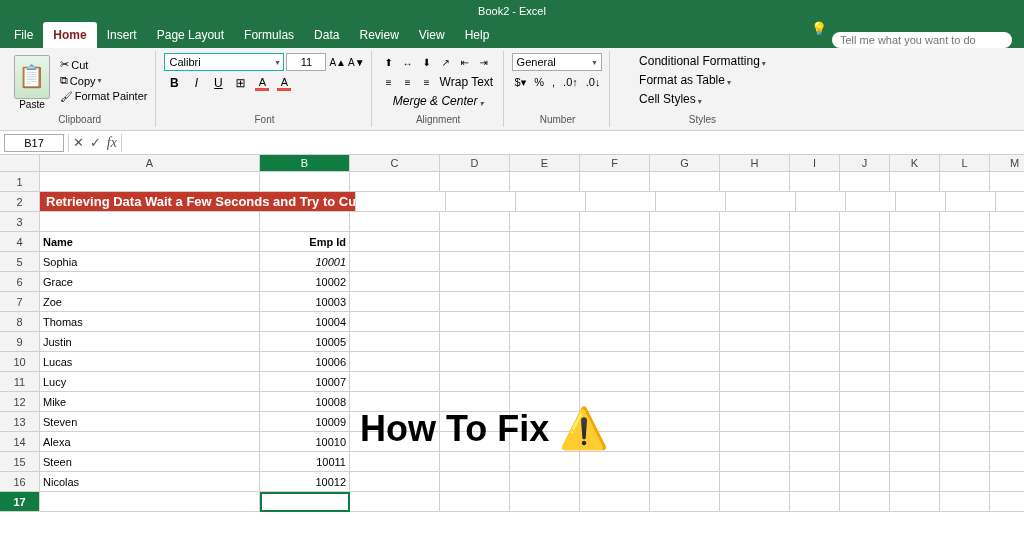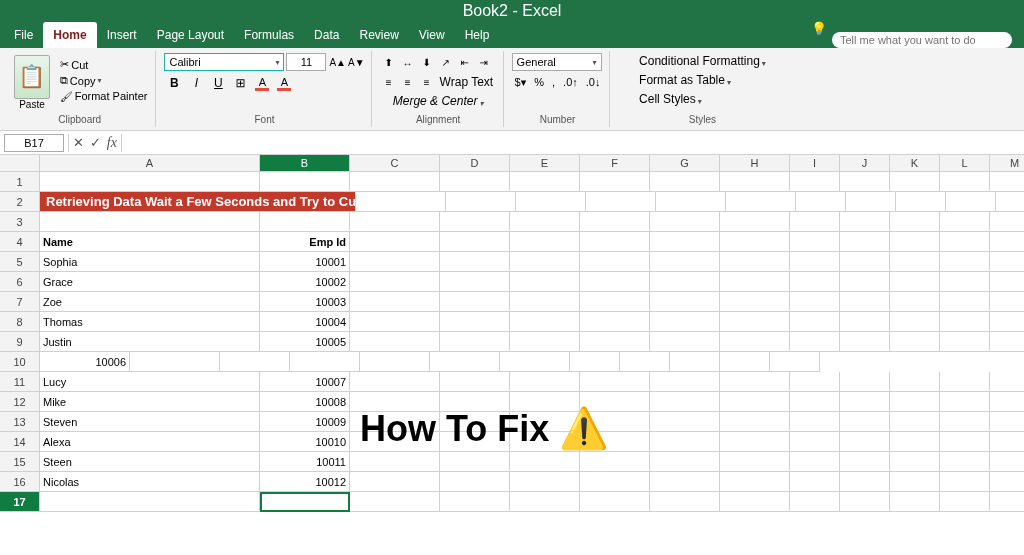--- a/index.html
+++ b/index.html
@@ -6,21 +6,21 @@
     body { font-family: 'Segoe UI', Arial, sans-serif; font-size: 12px; background: #fff; width: 1024px; height: 555px; overflow: hidden; }
 
     
     .title-bar {
       background: #217346;
       color: white;
       height: 22px;
       display: flex;
       align-items: center;
       justify-content: center;
-      font-size: 16px;
+      font-size: 11px;
     }
 
     .ribbon-tabs {
       display: flex;
       background: #217346;
       padding: 0 4px;
       height: 26px;
       align-items: flex-end;
     }
 
@@ -625,21 +625,21 @@
             <div class="cell cell-g"></div>
             <div class="cell cell-h"></div>
             <div class="cell cell-i"></div>
             <div class="cell cell-j"></div>
             <div class="cell cell-k"></div>
             <div class="cell cell-l"></div>
             <div class="cell cell-m"></div>
           </div>
           <div class="grid-row">
             <div class="cell cell-a">Sophia</div>
-            <div class="cell cell-b" style="justify-content: flex-end;">10001</div>
+            <div class="cell cell-b" style="justify-content: flex-end; font-style: italic;">10001</div>
             <div class="cell cell-c"></div>
             <div class="cell cell-d"></div>
             <div class="cell cell-e"></div>
             <div class="cell cell-f"></div>
             <div class="cell cell-g"></div>
             <div class="cell cell-h"></div>
             <div class="cell cell-i"></div>
             <div class="cell cell-j"></div>
             <div class="cell cell-k"></div>
             <div class="cell cell-l"></div>
@@ -699,20 +699,21 @@
             <div class="cell cell-f"></div>
             <div class="cell cell-g"></div>
             <div class="cell cell-h"></div>
             <div class="cell cell-i"></div>
             <div class="cell cell-j"></div>
             <div class="cell cell-k"></div>
             <div class="cell cell-l"></div>
             <div class="cell cell-m"></div>
           </div>
           <div class="grid-row">
+            <div class="cell cell-a">Lucas</div>
             <div class="cell cell-b" style="justify-content: flex-end;">10006</div>
             <div class="cell cell-c"></div>
             <div class="cell cell-d"></div>
             <div class="cell cell-e"></div>
             <div class="cell cell-f"></div>
             <div class="cell cell-g"></div>
             <div class="cell cell-h"></div>
             <div class="cell cell-i"></div>
             <div class="cell cell-j"></div>
             <div class="cell cell-k"></div>

